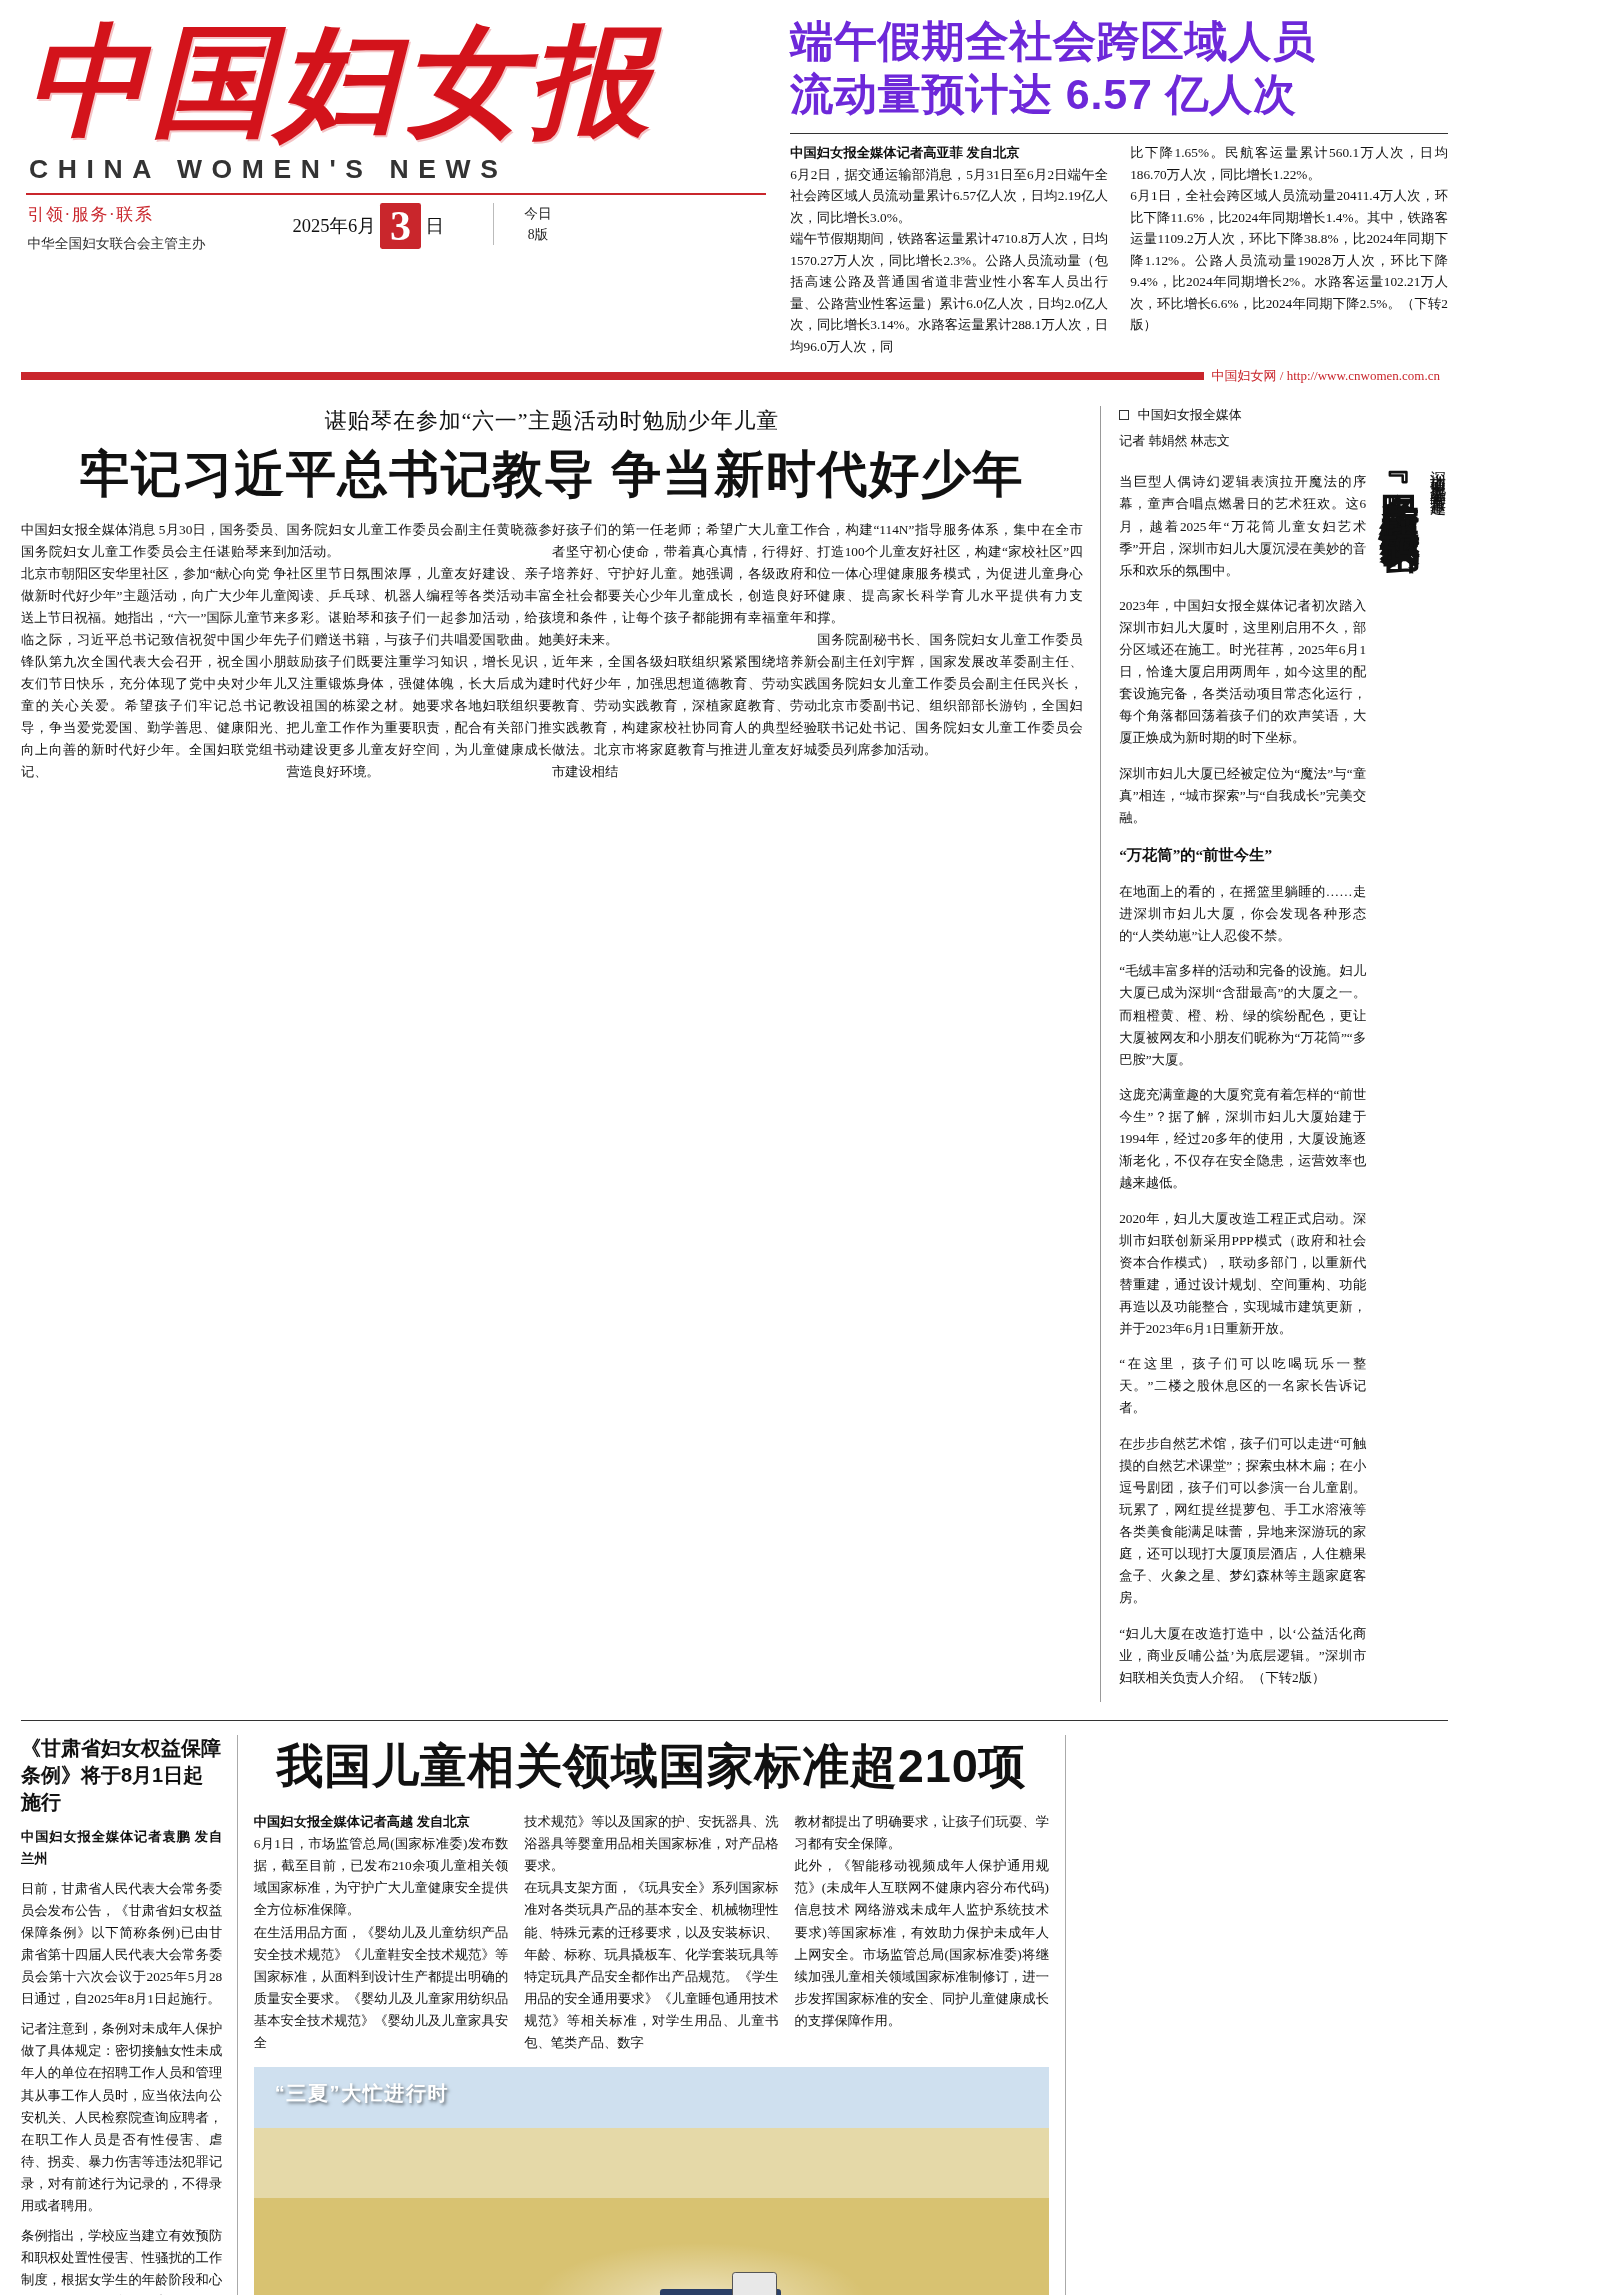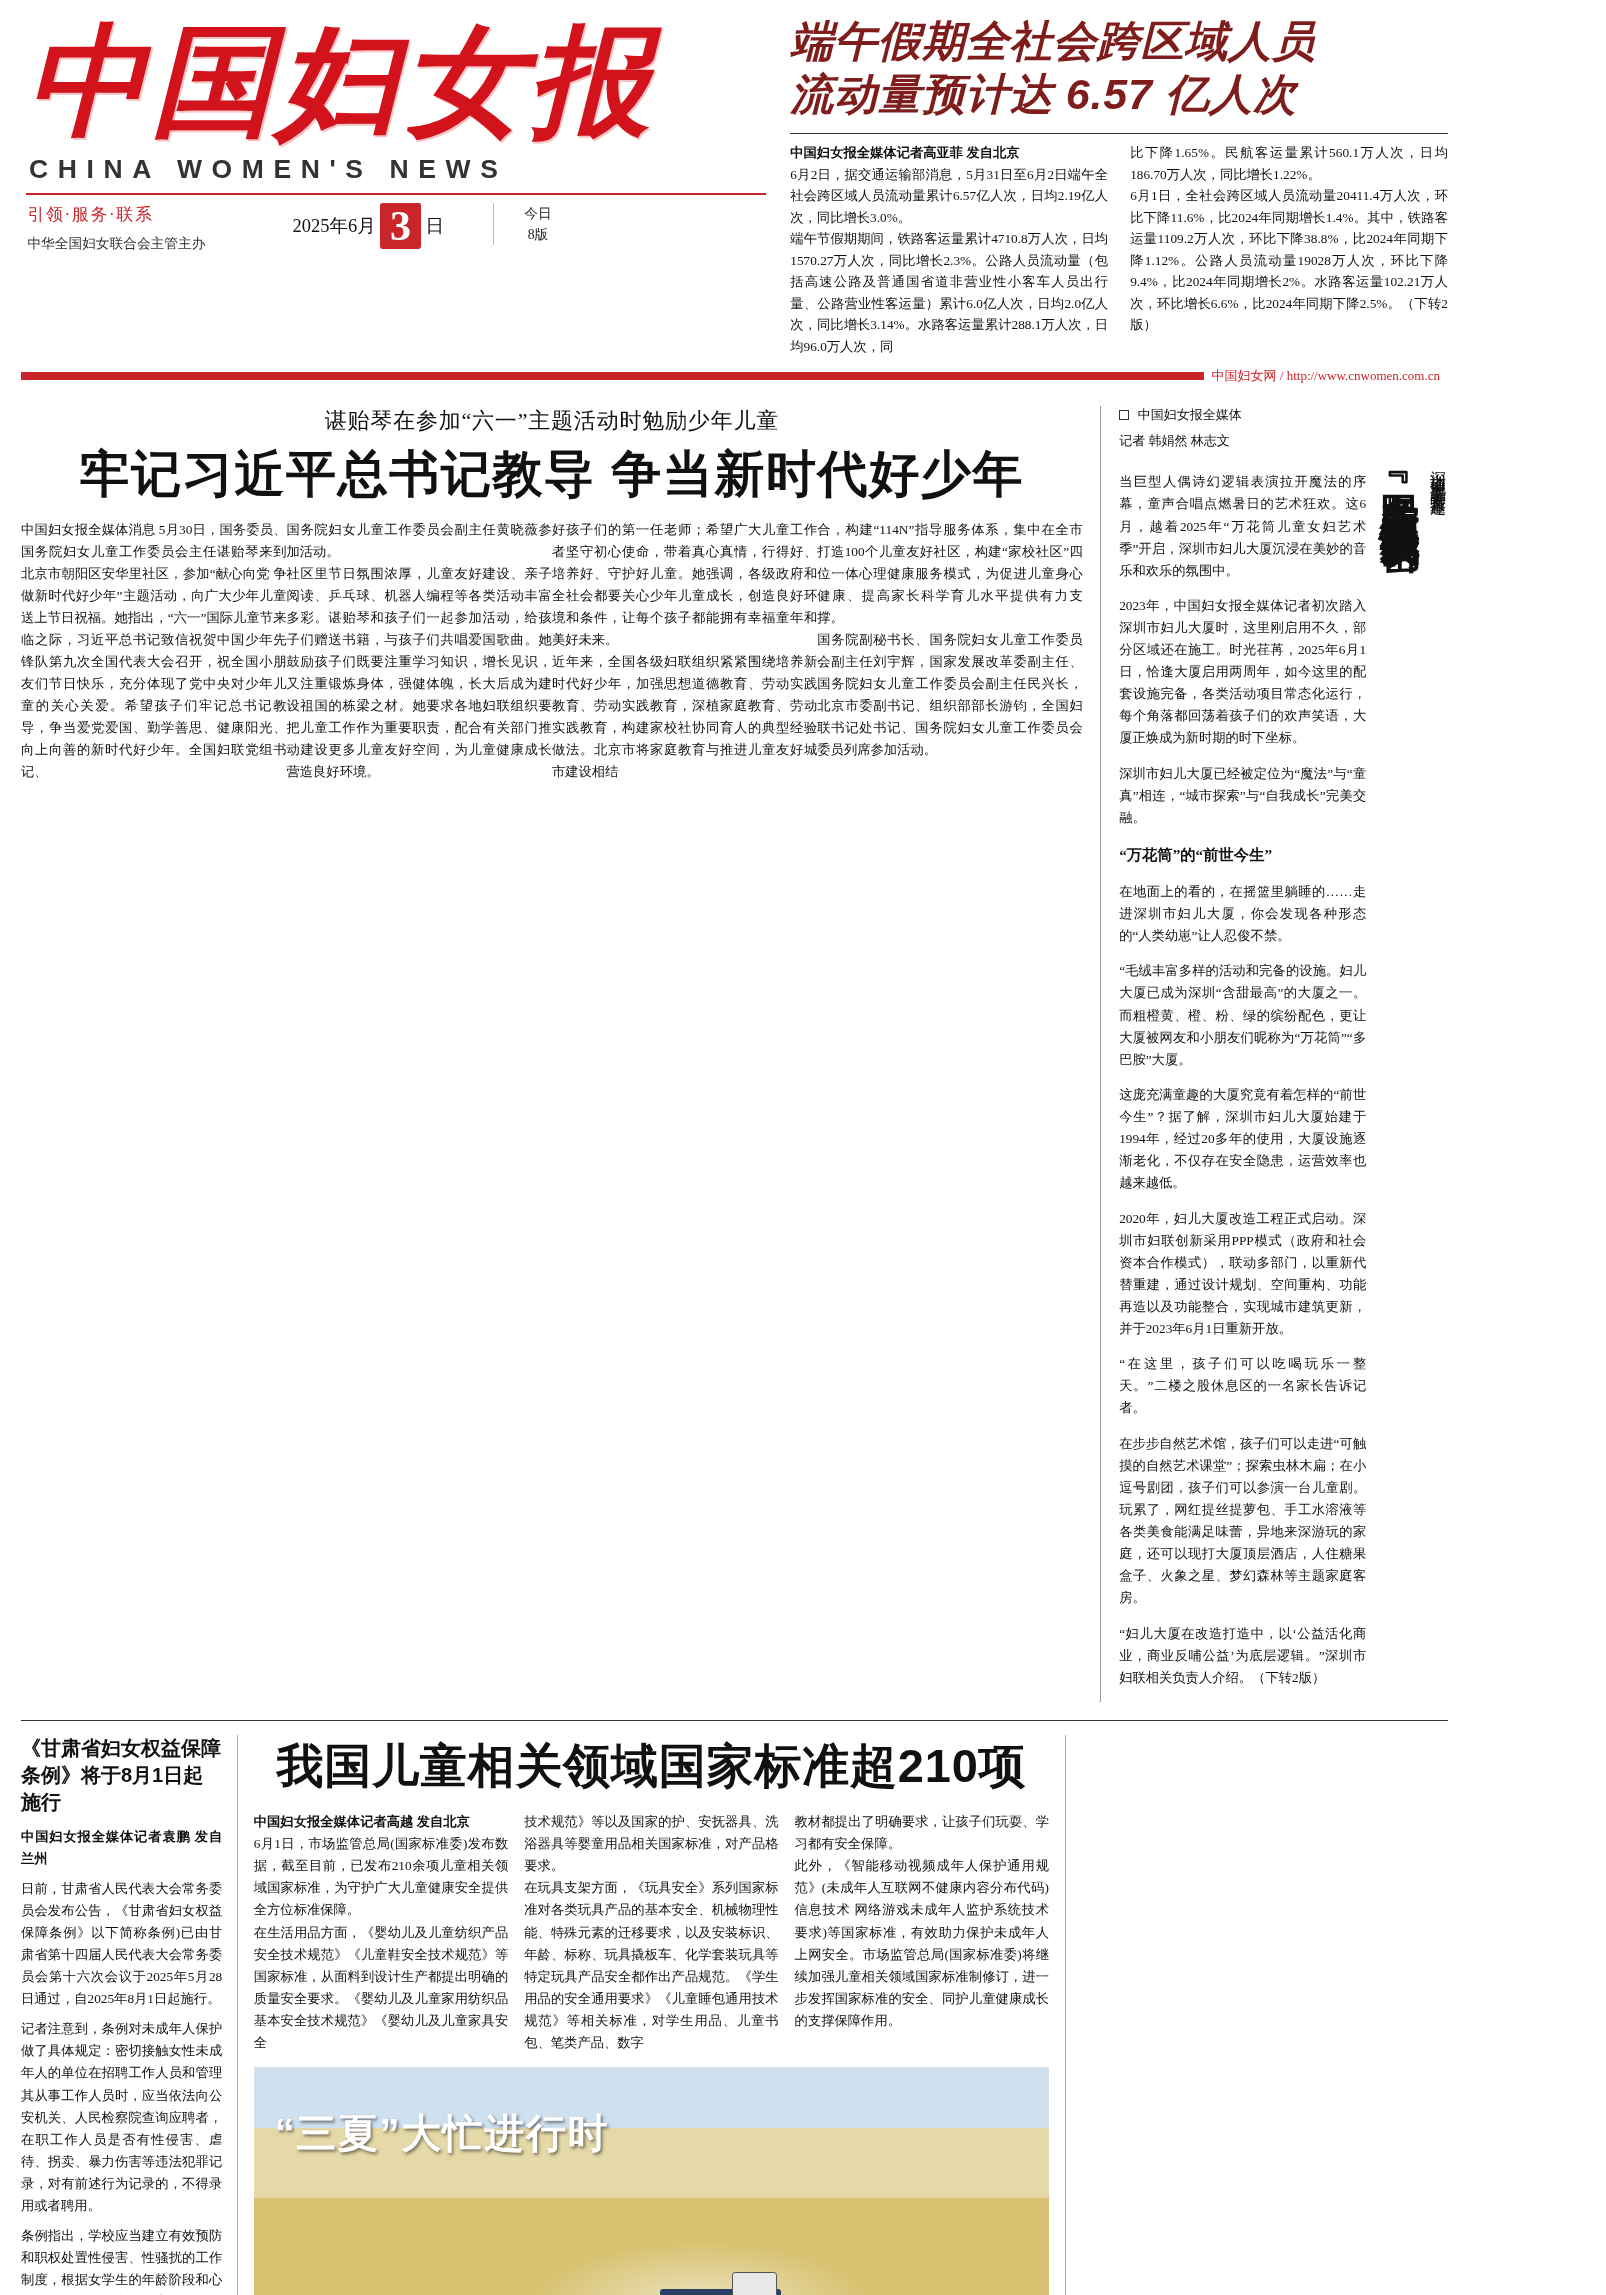--- a/index.html
+++ b/index.html
@@ -32,21 +32,21 @@
   .mi-left { width:265px; color:#c9262c; font-size:17px; letter-spacing:1.6px;}
   .mi-left .sub { color:#333; font-size:13.7px; letter-spacing:0; margin-top:9.6px; }
   .mi-date { width:201px; font-size:18.5px; color:#111; display:flex; align-items:center; gap:4.8px;}
   .big-day { font-size:42px; font-weight:bold; color:#fff; background:#c9262c; padding:0 9.6px; line-height:1.1; border-radius:2.4px;}
   .mi-mid { width:217px; font-size:13.7px; line-height:1.55; color:#222; border-left:0.8px solid #bbb; padding-left:11.2px;}
   .mi-right { width:88px; font-size:13.7px; line-height:1.55; text-align:center; color:#222; border-left:0.8px solid #bbb;}
 
   .mast-right { width:723px; padding-left:19px; }
   .head-lead {
     font-family:"Liberation Sans", sans-serif;
-    font-weight:bold; font-size:43px; line-height:1.25; letter-spacing:0.8px; color:#7f1d1d;font-style:italic;
+    font-weight:bold; font-size:43px; line-height:1.25; letter-spacing:0.8px; color:#6d28d9;
   }
   .head-rule { border-top:1.6px solid #333; margin:11.2px 0 8px; }
   .lead-cols { display:flex; gap:22px; font-size:13.3px; line-height:1.62; text-align:justify; }
   .lead-cols > div { width:50%; }
   .byline { font-weight:bold; }
 
   .redbar { display:flex; justify-content:space-between; align-items:center; margin-top:9.6px; }
   .redbar .seg { height:8px; background:#c9262c; flex:1; }
   .redbar .url { font-size:13px; color:#c9262c; padding:0 8px; white-space:nowrap; }
 
@@ -84,22 +84,22 @@
   .titleB { text-align:center; font-family:"Liberation Sans", sans-serif; font-weight:bold; font-size:47px; letter-spacing:0.8px; margin:0 0 13px;}
   .threecol { display:flex; gap:16px; font-size:13.3px; line-height:1.66; text-align:justify; }
   .threecol > div { flex:1; }
   .photo-box { margin-top:13px; }
   .photo {
     position:relative; width:100%; height:438px;
     background:linear-gradient(#cfe0ef 0 14%, #e5d9a8 14% 30%, #d8c271 30% 62%, #c9ad4e 62% 100%);
     overflow:hidden;
   }
   .photo .label {
-    position:absolute; left:21px; top:39px; color:#fff; font-family:"Liberation Sans", sans-serif;
-    font-weight:bold; font-size:40px; letter-spacing:1.6px; text-shadow:1.6px 1.6px 3.2px rgba(0,0,0,.5);
+    position:absolute; left:21px; top:13px; color:#fff; font-family:"Liberation Sans", sans-serif;
+    font-weight:bold; font-size:20px; letter-spacing:1.6px; text-shadow:1.6px 1.6px 3.2px rgba(0,0,0,.5);
   }
   .harvester { position:absolute; left:48%; top:46%; width:185px; height:88px; }
   .h-body { position:absolute; left:24px; top:21px; width:121px; height:45px; background:#2b3f66; border-radius:3.2px;}
   .h-cab { position:absolute; left:96px; top:3.2px; width:45px; height:32px; background:#e8e8e8; border:1.6px solid #555; border-radius:3.2px;}
   .h-reel { position:absolute; left:0px; top:37px; width:37px; height:27px; background:#b33; border-radius:2.4px;}
   .h-w1,.h-w2 { position:absolute; bottom:0; width:35px; height:35px; background:#111; border-radius:50%; }
   .h-w1 { left:35px; } .h-w2 { left:117px; width:27px; height:27px;}
   .dust { position:absolute; left:35%; top:40%; width:337px; height:121px; background:radial-gradient(ellipse at center, rgba(255,255,255,.55), rgba(255,255,255,0) 70%);}
   .colB3 { width:426px; padding-left:16px; }
 </style>

